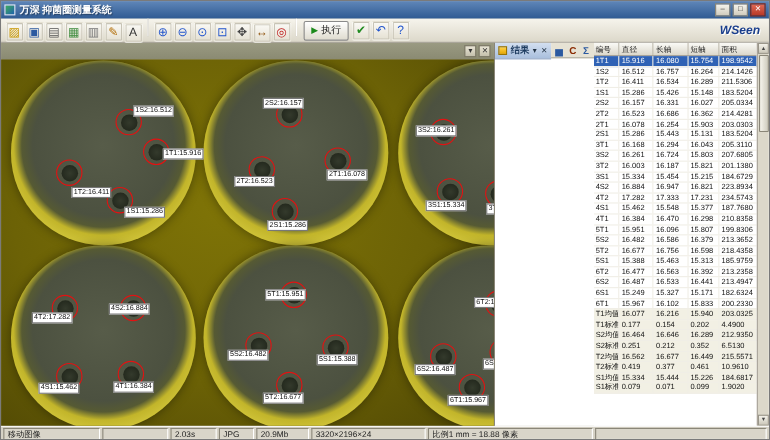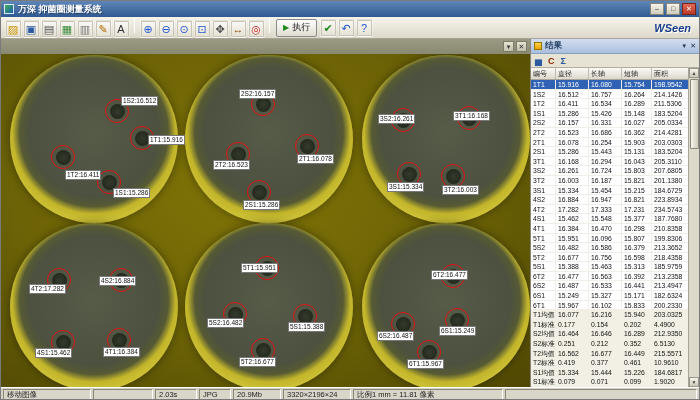--- a/index.html
+++ b/index.html
@@ -35,21 +35,21 @@
 
   .canvas { position:relative; flex:1; overflow:hidden; background:radial-gradient(ellipse at 45% 40%, #7f7407 0%, #6c6206 55%, #4f4704 100%); }
   .dish { position:absolute; border-radius:50%;
     background:radial-gradient(circle at 50% 46%, #575c49 0%, #4c5140 52%, #565a33 60%, #c2b52a 66%, #d3c73d 76%, #b3a71c 87%, #847a0a 96%, #6f6606 100%);
     box-shadow:0 0 10px rgba(0,0,0,.4); }
   .colony { position:absolute; width:24px; height:24px; border-radius:50%; border:1.5px solid #e21212; display:flex; align-items:center; justify-content:center; z-index:2; }
   .colony-core { width:15px; height:15px; border-radius:50%; background:radial-gradient(circle,#343a2c 0%,#22271c 80%); }
   .ann { position:absolute; background:#ffffff; border:1px solid #787878; color:#111; font-size:6.5px; line-height:8px; padding:0 1px; white-space:nowrap; z-index:3; }
 
   
-  .results { flex:1; display:flex; flex-direction:column; background:#ffffff; }
+  .results { flex:1; display:flex; background:#ffffff; }
   .res-caption { height:15px; background:linear-gradient(#d3dff0,#a9bfdd); border-bottom:1px solid #8aa0c0; display:flex; align-items:center; gap:3px; padding:0 3px; font-size:8.5px; font-weight:bold; color:#1c3a5e; }
   .res-cap-icon { width:8px; height:8px; background:linear-gradient(#ffd24a,#e8a800); border:1px solid #9a7400; display:inline-block; }
   .res-cap-btns { margin-left:auto; display:flex; gap:4px; font-weight:normal; font-size:7px; color:#234; }
   .res-tools { height:14px; background:#e6e2d4; border-bottom:1px solid #b0ac9e; display:flex; align-items:center; gap:6px; padding:0 4px; }
   .res-tool { font-size:9px; line-height:12px; font-weight:bold; }
 
   .res-table { flex:1; display:flex; background:#fff; overflow:hidden; }
   .tbl { flex:1; display:flex; flex-direction:column; overflow:hidden; }
   .res-head { display:flex; height:12px; background:linear-gradient(#fafaf6,#dcd8cc); border-bottom:1px solid #a8a49a; font-size:7px; color:#222; }
   .hc { display:flex; align-items:center; padding-left:2px; border-right:1px solid #c0bcb0; }
@@ -62,21 +62,21 @@
 
   .res-scroll { width:11px; background:#dcd8ca; border-left:1px solid #a8a49a; display:flex; flex-direction:column; align-items:center; }
   .sarr { width:100%; height:10px; font-size:5px; line-height:9px; text-align:center; color:#444; background:linear-gradient(#f4f2ea,#ccc8ba); border:1px solid #9a968a; }
   .sthumb { width:9px; height:70px; margin-top:1px; background:linear-gradient(90deg,#f6f4ec,#cfccbe); border:1px solid #8a8678; border-radius:1px; }
   .sarr.bottom { margin-top:auto; }
 
   
   .statusbar { height:14px; background:#d6d2c6; border-top:1px solid #ffffff; display:flex; gap:2px; padding:1px 2px; font-size:7.5px; color:#222;text-align:center; }
   .sseg { border:1px solid; border-color:#8a8678 #ffffff #ffffff #8a8678; display:flex; align-items:center; padding:0 3px; white-space:nowrap; overflow:hidden; background:#d9d5c9; }
   .sseg:nth-child(1){width:88px} .sseg:nth-child(2){width:60px} .sseg:nth-child(3){width:42px}
-  .sseg:nth-child(4){width:32px} .sseg:nth-child(5){width:48px} .sseg:nth-child(6){width:68px}
+  .sseg:nth-child(4){width:32px} .sseg:nth-child(5){width:48px} .sseg:nth-child(6){width:104px}
   .sseg:nth-child(7){width:150px} .sseg:nth-child(8){flex:1}
 </style>
 </head>
 <body>
 
 <div class="window">
 
   <div class="titlebar">
     <span class="app-icon"></span>
     <span class="title-text">万深 抑菌圈测量系统</span>
@@ -472,17 +472,17 @@
 
   </div>
 
   <div class="statusbar" id="statusbar">
       <div class="sseg">移动图像</div>
       <div class="sseg"></div>
       <div class="sseg">2.03s</div>
       <div class="sseg">JPG</div>
       <div class="sseg">20.9Mb</div>
       <div class="sseg">3320×2196×24</div>
-      <div class="sseg">比例1 mm = 11.81 像素</div>
+      <div class="sseg">比例1 mm = 18.88 像素</div>
       <div class="sseg"></div>
     </div>
 
 </div>
 
 </body></html>

